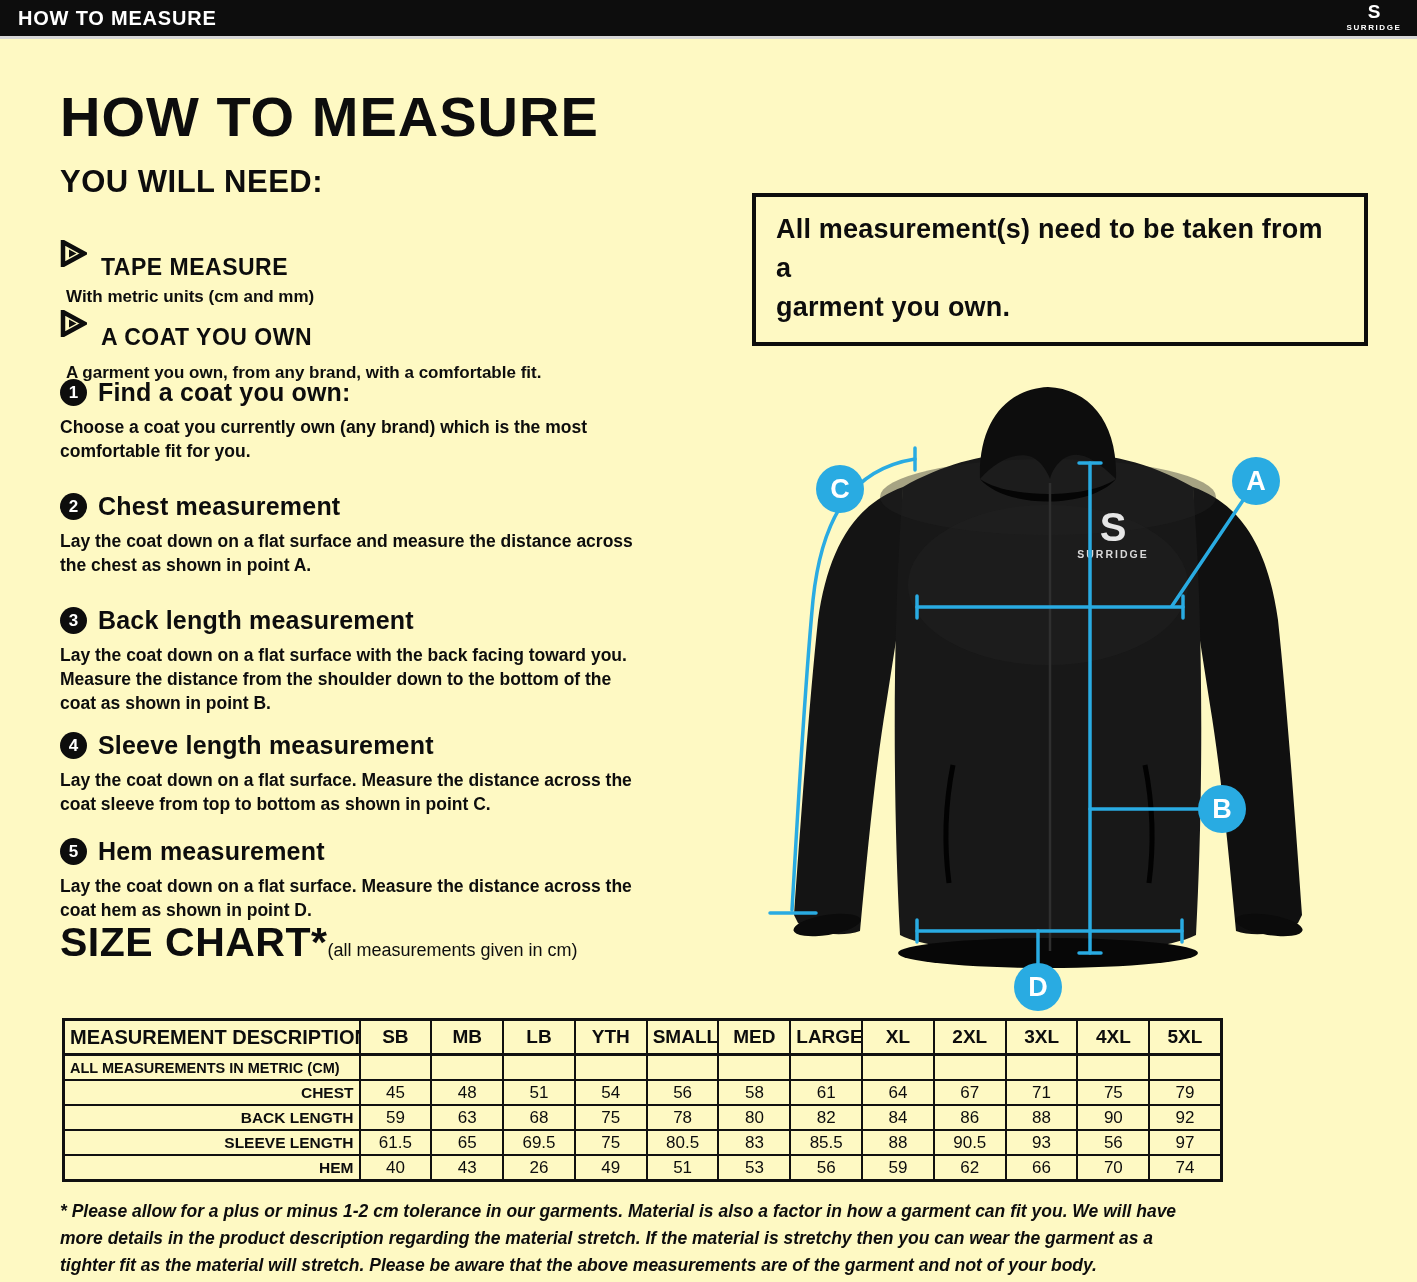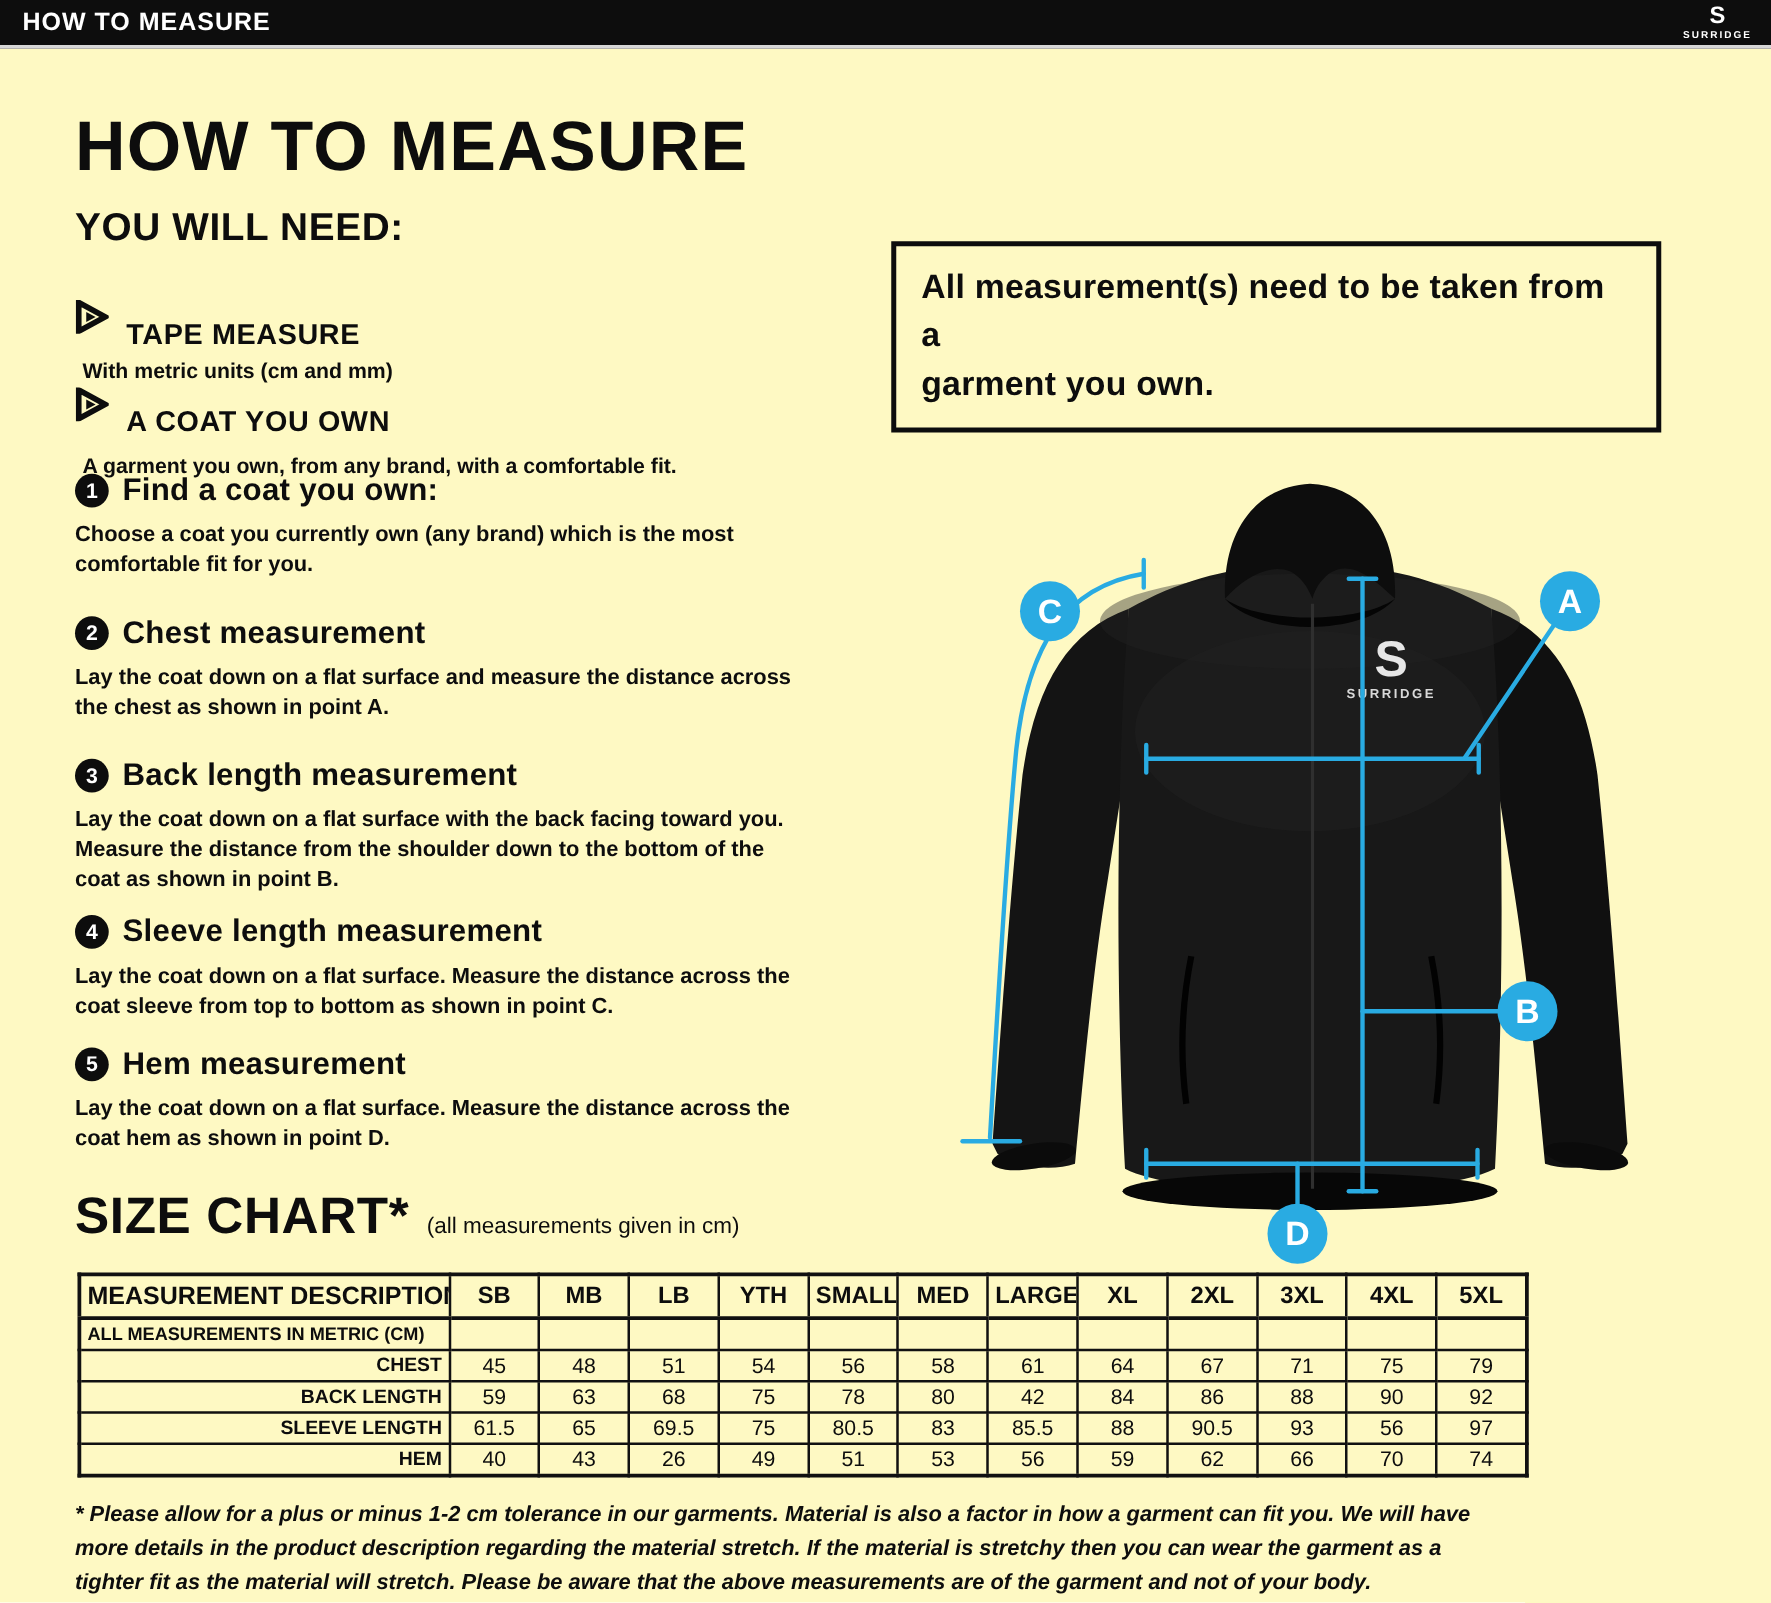--- a/index.html
+++ b/index.html
@@ -29,33 +29,33 @@
   .step{position:absolute;left:60px;width:672px;}
   .step .head{display:flex;align-items:center;gap:11px;}
   .step .num{
     width:27px;height:27px;border-radius:50%;background:#0d0d0d;color:#fff;
     font-size:17px;font-weight:900;display:flex;align-items:center;justify-content:center;flex:0 0 27px;
   }
   .step .title{font-size:25px;font-weight:900;letter-spacing:.2px;}
   .step .body{font-size:17.5px;font-weight:700;line-height:1.38;margin-top:8px;white-space:pre-line;}
   
   .callout{
-    position:absolute;left:713px;top:193px;width:616px;border:4px solid #0d0d0d;
+    position:absolute;left:752px;top:193px;width:616px;border:4px solid #0d0d0d;
     padding:13px 20px 15px 20px;box-sizing:border-box;
   }
   .callout .txt{font-size:27px;font-weight:900;line-height:1.45;letter-spacing:.2px;white-space:pre-line;}
   
   .jacket{position:absolute;left:748px;top:375px;width:645px;height:655px;}
   .jacket svg{position:absolute;left:0;top:0;}
   .point{
     position:absolute;width:48px;height:48px;border-radius:50%;background:#29abe2;
     color:#ffffff;font-size:27px;font-weight:900;display:flex;align-items:center;justify-content:center;
   }
   
-  .sc-head{position:absolute;left:60px;top:949px;display:flex;align-items:baseline;gap:14px;}
+  .sc-head{position:absolute;left:60px;top:919px;display:flex;align-items:baseline;}
   .sc-title{font-size:41px;font-weight:900;letter-spacing:.5px;}
   .sc-note{font-size:18px;font-weight:400;}
   table.sc{
     position:absolute;left:62px;top:1018px;width:1158px;border-collapse:collapse;
     table-layout:fixed;border:3px solid #111;
   }
   table.sc th,table.sc td{border:2px solid #111;padding:0 5px;overflow:hidden;white-space:nowrap;}
   table.sc th{height:32px;font-size:19px;font-weight:700;text-align:center;}
   table.sc th.desc{text-align:left;font-size:20px;}
   table.sc thead th{border-bottom:3px solid #111;}
@@ -284,21 +284,21 @@
           <td>79</td>
         </tr>
         <tr>
           <td class="lab">BACK LENGTH</td>
           <td>59</td>
           <td>63</td>
           <td>68</td>
           <td>75</td>
           <td>78</td>
           <td>80</td>
-          <td>42</td>
+          <td>82</td>
           <td>84</td>
           <td>86</td>
           <td>88</td>
           <td>90</td>
           <td>92</td>
         </tr>
         <tr>
           <td class="lab">SLEEVE LENGTH</td>
           <td>61.5</td>
           <td>65</td>

